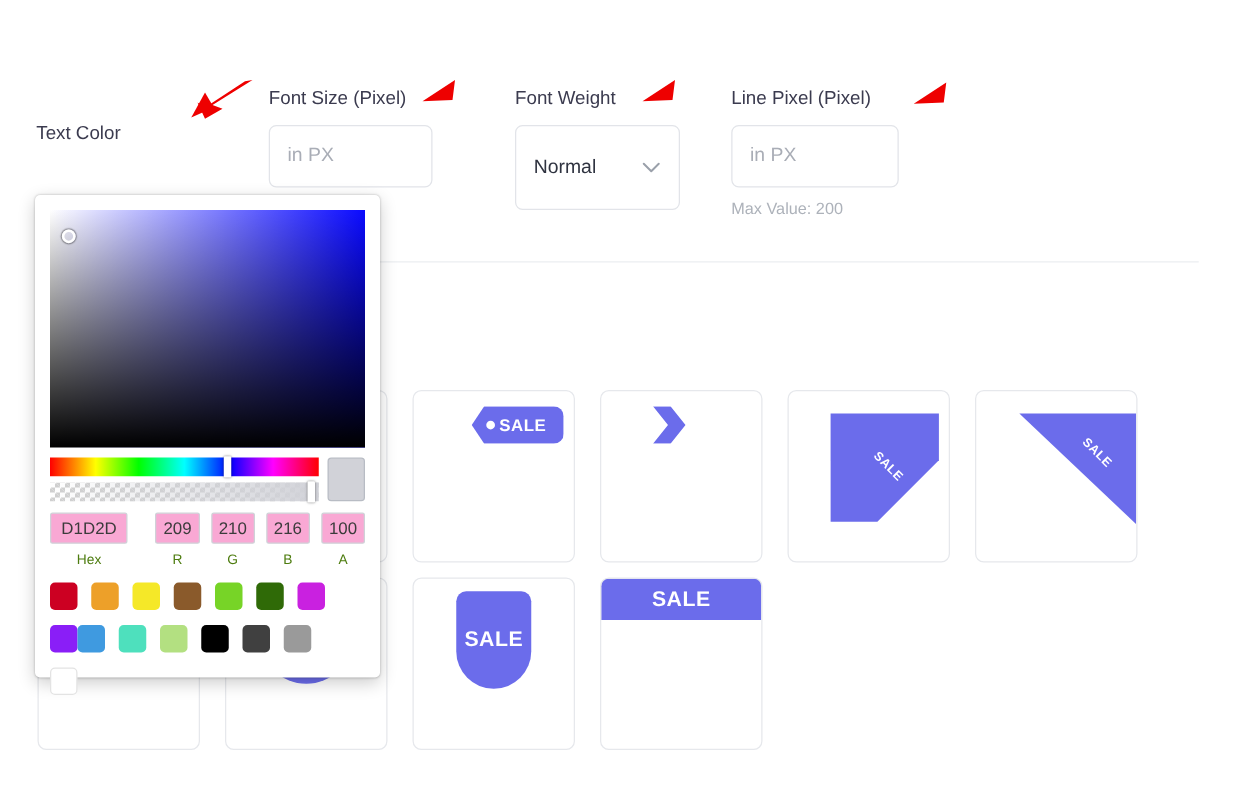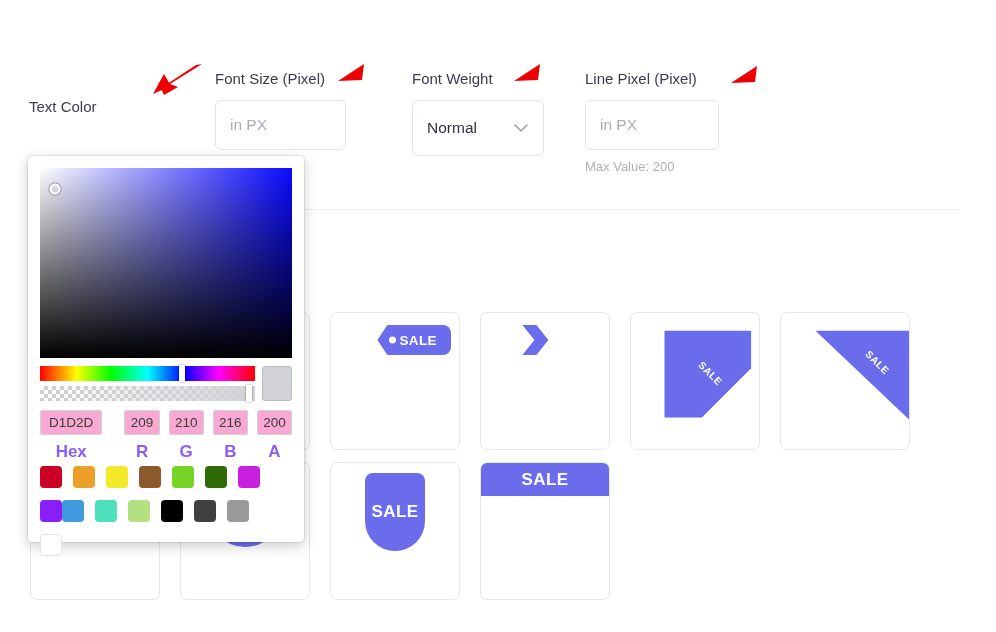--- a/index.html
+++ b/index.html
@@ -28,21 +28,21 @@
     line-height: 18px;
   }
   .ctl {
     margin-top: 12px;
     border: 1px solid #e2e4e9;
     border-radius: 6px;
     background: #fff;
     display: flex; align-items: center;
     height: 50px; padding: 0 14px;
   }
-  .ctl.tall { height: 56px; }
+  .ctl.tall { height: 68px; }
   .ph { color: #a9adb6; font-size: 15.5px; }
   .val { color: #2f3340; font-size: 15.5px; }
   .swatch-box {
     width: 28px; height: 28px; border-radius: 5px;
     background: #d1d2d8; flex: 0 0 auto; margin-right: 12px;
   }
   .caret { margin-left: auto; color: #9aa0aa; font-size: 13px; line-height: 1; }
   .helper { margin-top: 9px; font-size: 13px; color: #adb2ba; }
 
   
@@ -175,21 +175,21 @@
   .inputs {
     position: absolute; left: 12px; top: 254px; width: 252px;
     display: flex; align-items: flex-start;
   }
   .ipt { text-align: center; }
   .ipt .box {
     border: 1px solid #cfd2d8; border-radius: 2px;
     height: 25px; display: flex; align-items: center; justify-content: center;
     font-size: 13.5px; color: #3b3b3b; background: #f9a8d4;
   }
-  .ipt .cap { margin-top: 7px; font-size: 17px; color: #8b5cf6; font-weight: bold; }
+  .ipt .cap { margin-top: 7px; font-size: 11px; color: #4d7c0f; }
   .ipt.hex { width: 64px; margin-right: 22px; }
   .ipt.ch { width: 36px; margin-right: 9px; }
   .ipt.ch.last { margin-right: 0; }
 
   .swatches {
     position: absolute; left: 12px; top: 310px; width: 252px;
     display: flex; flex-wrap: wrap;
   }
   .sw {
     width: 22px; height: 22px; border-radius: 4px;
@@ -365,21 +365,21 @@
       </div>
       <div class="ipt ch">
         <div class="box">210</div>
         <div class="cap">G</div>
       </div>
       <div class="ipt ch">
         <div class="box">216</div>
         <div class="cap">B</div>
       </div>
       <div class="ipt ch last">
-        <div class="box">200</div>
+        <div class="box">100</div>
         <div class="cap">A</div>
       </div>
     </div>
 
     <div class="swatches" id="swatches">
         <div class="sw" style="background: rgb(204, 0, 34);"></div>
         <div class="sw" style="background: rgb(237, 160, 41);"></div>
         <div class="sw" style="background: rgb(245, 232, 40);"></div>
         <div class="sw" style="background: rgb(138, 90, 43);"></div>
         <div class="sw" style="background: rgb(119, 212, 39);"></div>

